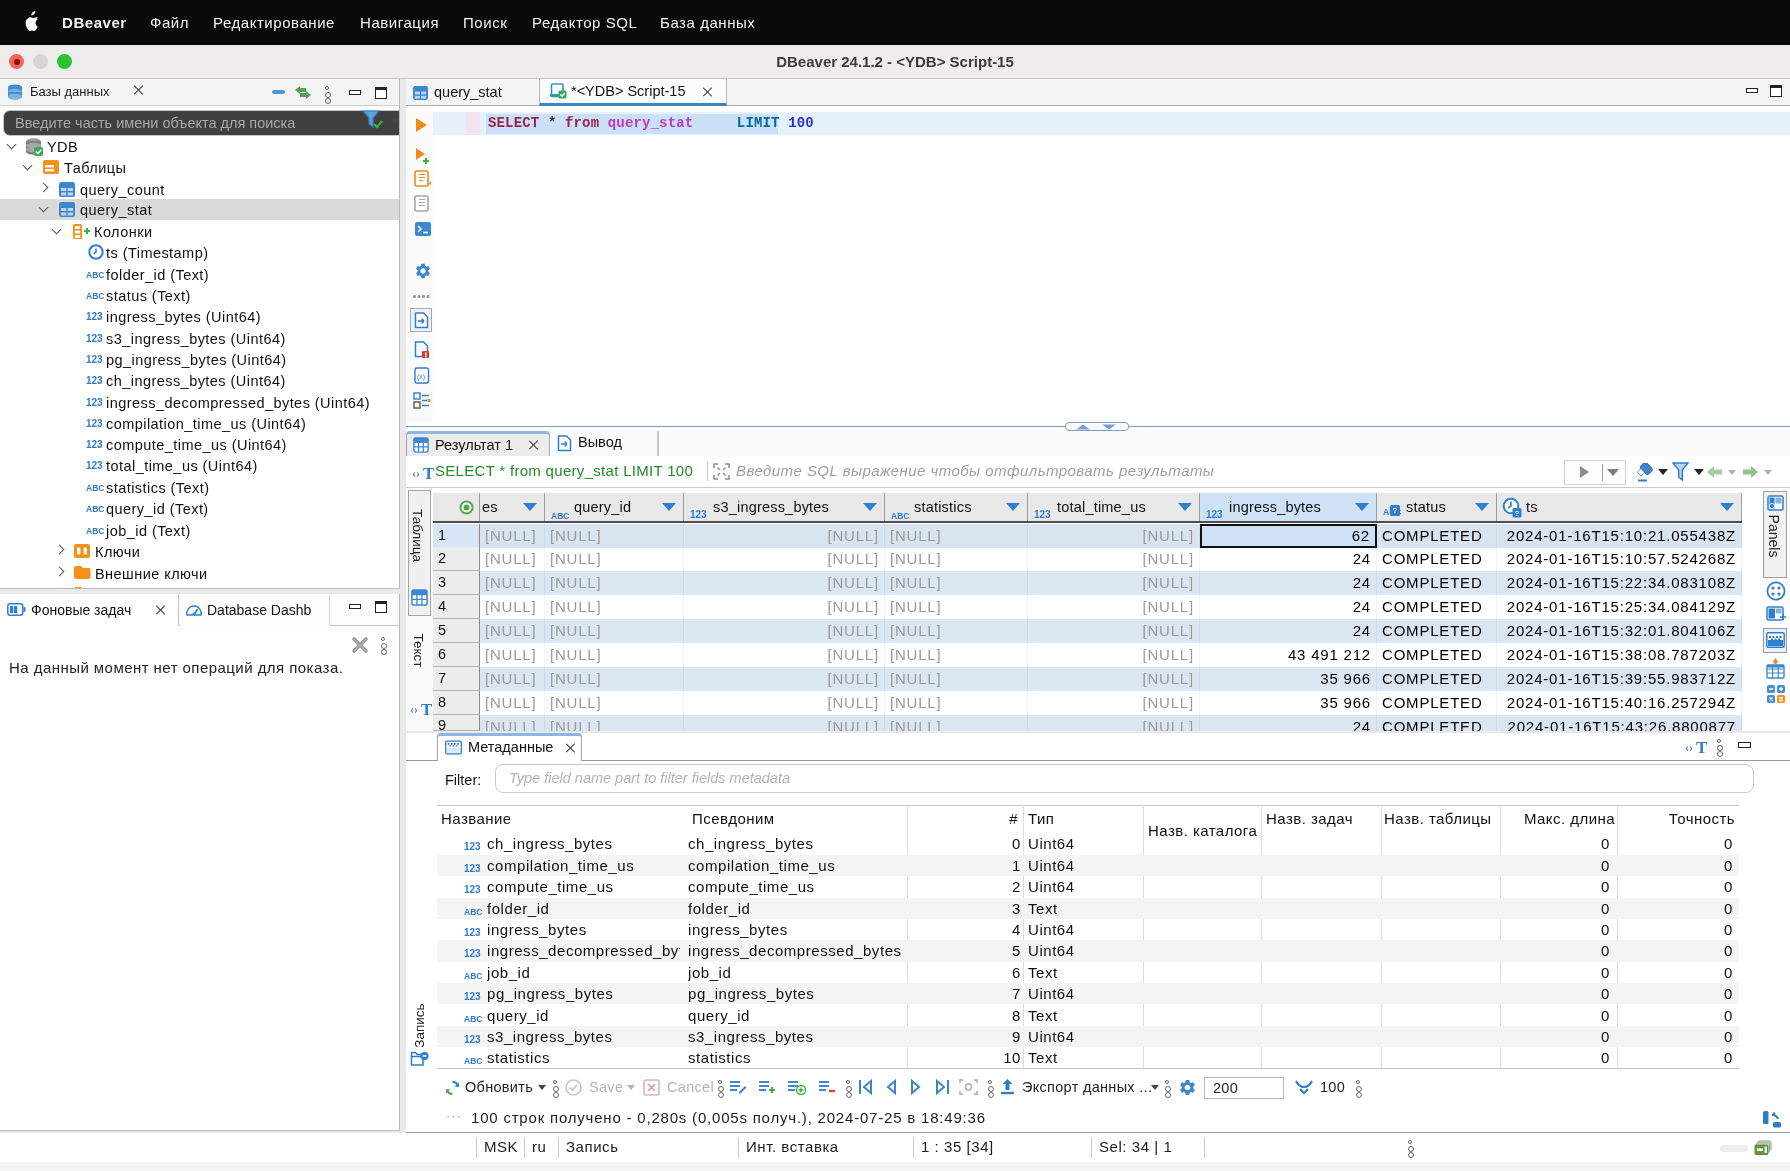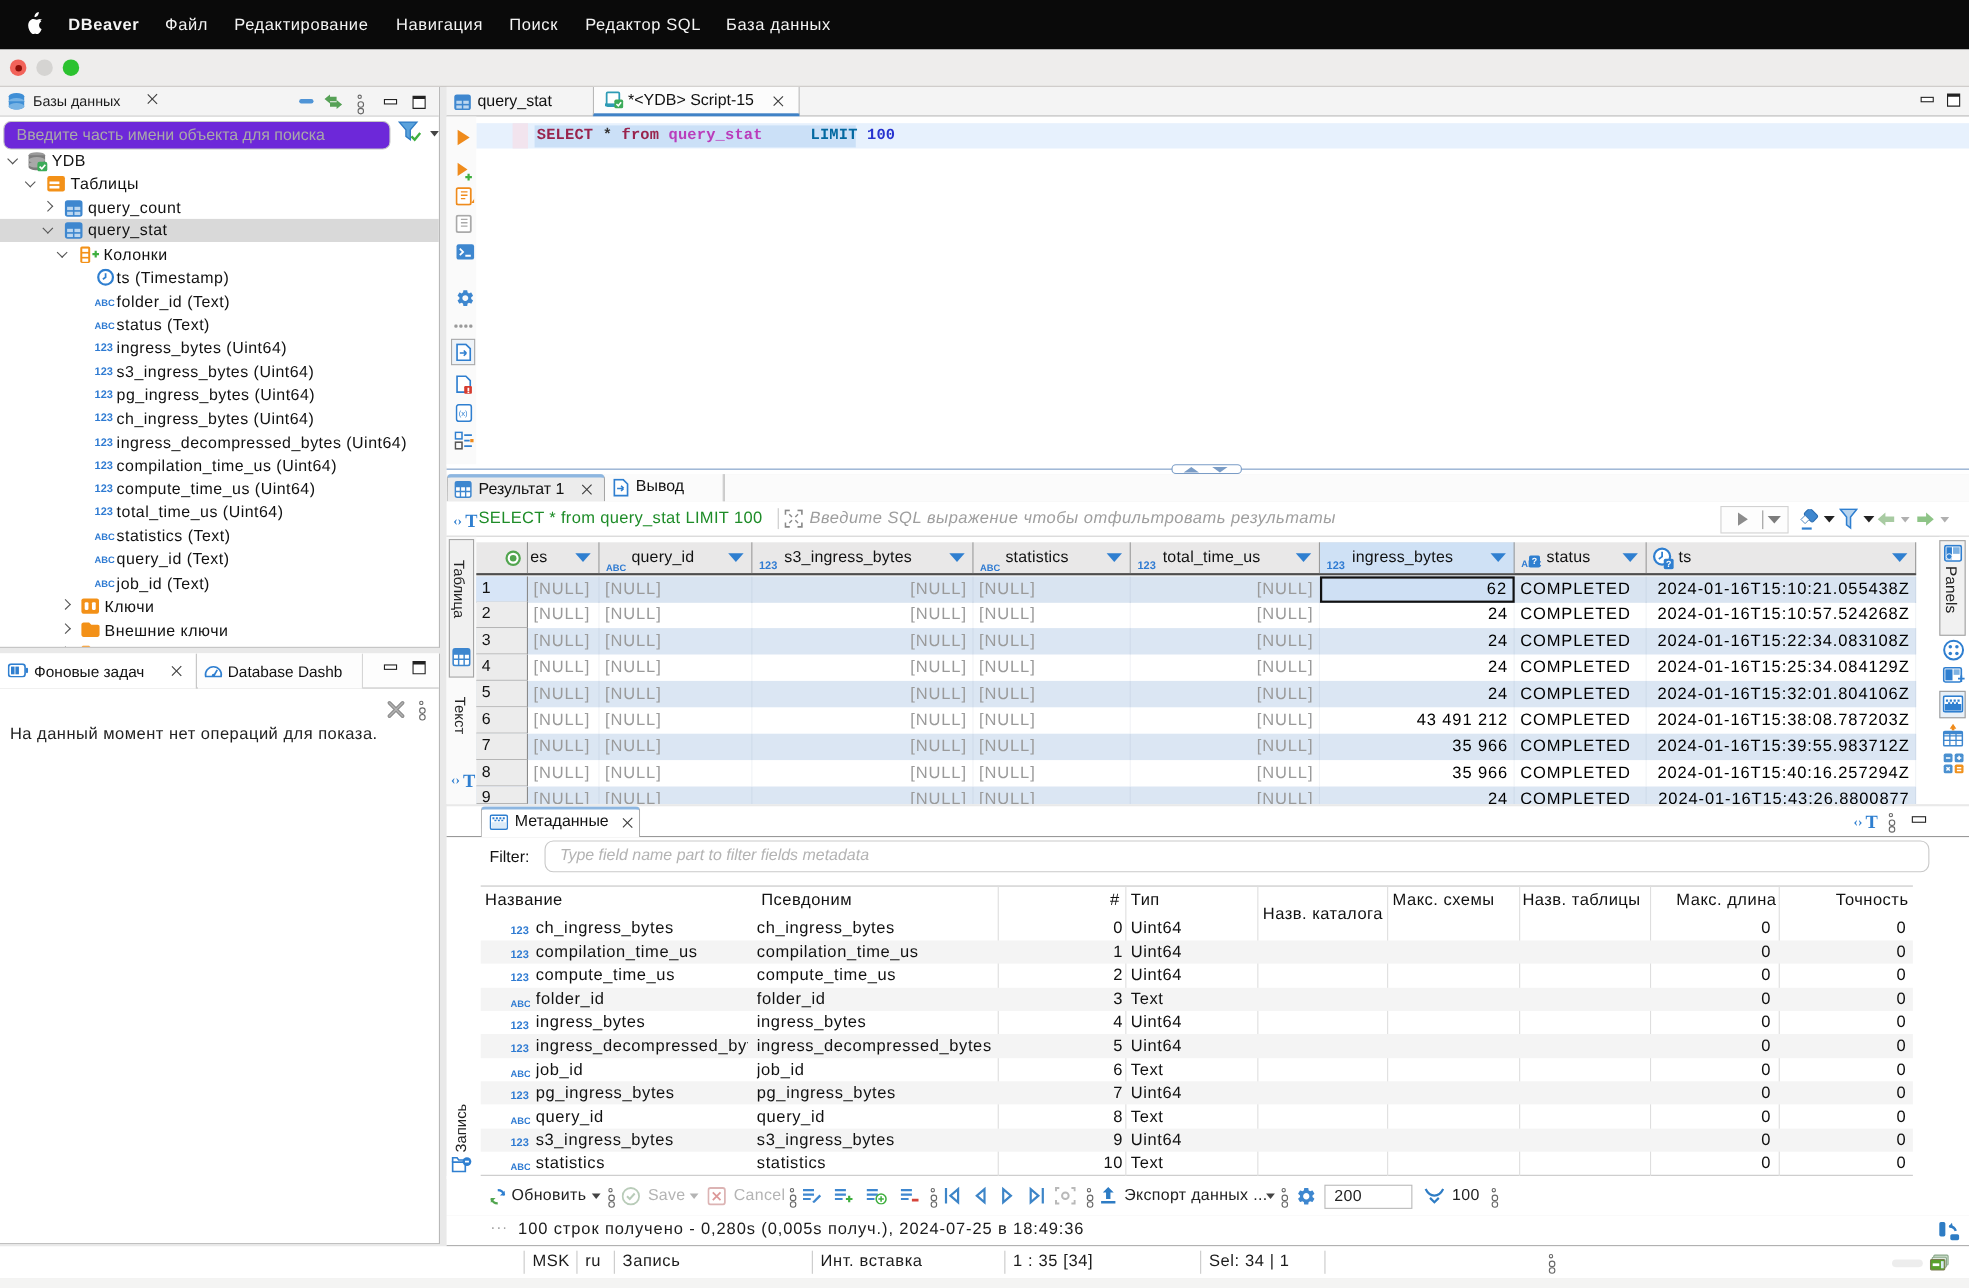--- a/index.html
+++ b/index.html
@@ -80,20 +80,21 @@
   <span class="mi" style="left:463px;">Поиск</span>
   <span class="mi" style="left:532px;">Редактор SQL</span>
   <span class="mi" style="left:660px;">База данных</span>
 </div>
 <div id="titlebar" class="abs">
   <div class="tl" style="left:9px; background:#f2635a;">
       <div style="position:absolute;left:4.5px;top:4.5px;width:6px;height:6px;border-radius:50%;background:#8c0e08;"></div>
     </div>
   <div class="tl" style="left:33px; background:#d5d4d2;"></div>
   <div class="tl" style="left:57px; background:#2bc22f;"></div>
+  <div id="title-text">DBeaver 24.1.2 - &lt;YDB&gt; Script-15</div>
 </div>
 <div id="leftTop" class="abs">
   <div class="phead">
     <svg style="position:absolute;left:7px;top:5px;" width="18" height="17" viewBox="0 0 18 17">
       <ellipse cx="8" cy="3.4" rx="7" ry="2.9" fill="#3f8fd6"></ellipse>
       <path d="M1 3.4v4.6c0 1.6 3.1 2.9 7 2.9s7-1.3 7-2.9V3.4" fill="#3f8fd6"></path>
       <ellipse cx="8" cy="8" rx="7" ry="2.9" fill="#77b3e4"></ellipse>
       <path d="M1 8v4.6c0 1.6 3.1 2.9 7 2.9s7-1.3 7-2.9V8" fill="#3f8fd6"></path>
       <ellipse cx="8" cy="12.6" rx="7" ry="2.9" fill="#77b3e4"></ellipse>
     </svg>
@@ -101,21 +102,21 @@
     <span class="xclose" style="left:133px;top:5px;"></span>
     <div style="position:absolute;left:272px;top:11px;width:13px;height:4px;background:#4f94d6;border-radius:2px;"></div>
     <svg style="position:absolute;left:293px;top:6px;" width="20" height="15" viewBox="0 0 20 15">
       <path d="M7 1 2 5l5 4V7h6V3H7z" fill="#56a156"></path>
       <path d="M13 6l5 4-5 4v-2H7v-4h6z" fill="#56a156"></path>
     </svg>
     <div class="dots3" style="left:325px;top:7px;"></div>
     <div style="position:absolute;left:349px;top:11px;width:12px;height:5px;border:1.5px solid #222;background:#fff;"></div>
     <div style="position:absolute;left:375px;top:8px;width:12px;height:12px;border:1.5px solid #222;border-top-width:3px;background:#fff;"></div>
   </div>
-  <div style="position:absolute;left:3px;top:31px;width:352px;height:26px;border:1px solid #c6c6c6;border-radius:7px;background:#6d28d9;">
+  <div style="position:absolute;left:3px;top:31px;width:412px;height:26px;border:1px solid #c6c6c6;border-radius:7px;background:#404040;">
     <span style="position:absolute;left:11px;top:4px;font-size:14.5px;color:#a9a9a9;white-space:nowrap;">Введите часть имени объекта для поиска</span>
   </div>
   <svg style="position:absolute;left:361px;top:30.5px;" width="24" height="22" viewBox="0 0 24 22">
     <path d="M2 1h16l-6 7v9l-4-3V8L2 1z" fill="#5aa2dc" stroke="#2f7bc4" stroke-width="1.2"></path>
     <path d="M13 14l3 3 5-6" stroke="#3faf3f" stroke-width="2.2" fill="none"></path>
   </svg>
   <div class="tri-down" style="position:absolute;left:391px;top:40px;border-top-color:#444;border-left-width:4.5px;border-right-width:4.5px;border-top-width:5.5px;"></div>
   <div id="tree">
     <div class="trow" style="top:57px;">
         <i class="cvd" style="left:8px;top:5px;"></i>
@@ -643,21 +644,21 @@
   <div class="vline" style="left:855px;top:72px;height:264px;"></div>
   <div class="vline" style="left:975px;top:72px;height:264px;"></div>
   <div class="vline" style="left:1094px;top:72px;height:264px;"></div>
   <div class="vline" style="left:1211px;top:72px;height:264px;"></div>
   <div style="position:absolute;left:31px;top:73px;width:1302px;height:26px;font-size:15px;letter-spacing:0.45px;color:#111;">
     <span style="position:absolute;left:4px;top:4px;">Название</span>
     <span style="position:absolute;left:255px;top:4px;">Псевдоним</span>
     <span style="position:absolute;left:565px;top:4px;width:16px;text-align:right;">#</span>
     <span style="position:absolute;left:591px;top:4px;">Тип</span>
     <span style="position:absolute;left:711px;top:16px;">Назв. каталога</span>
-    <span style="position:absolute;left:829px;top:4px;">Макс. схемы</span>
+    <span style="position:absolute;left:829px;top:4px;">Назв. задач</span>
     <span style="position:absolute;left:947px;top:4px;">Назв. таблицы</span>
     <span style="position:absolute;left:1078px;top:4px;width:100px;text-align:right;">Макс. длина</span>
     <span style="position:absolute;left:1216px;top:4px;width:82px;text-align:right;">Точность</span>
   </div>
   <div class="mrow" style="top:100.3px;">
       <span class="i123 mcell" style="left:27px;top:3px;">123</span>
       <span class="mcell" style="left:50px;width:200px;">ch_ingress_bytes</span>
       <span class="mcell" style="left:251px;">ch_ingress_bytes</span>
       <span class="mcell" style="left:560px;width:24px;text-align:right;">0</span>
       <span class="mcell" style="left:591px;">Uint64</span>

